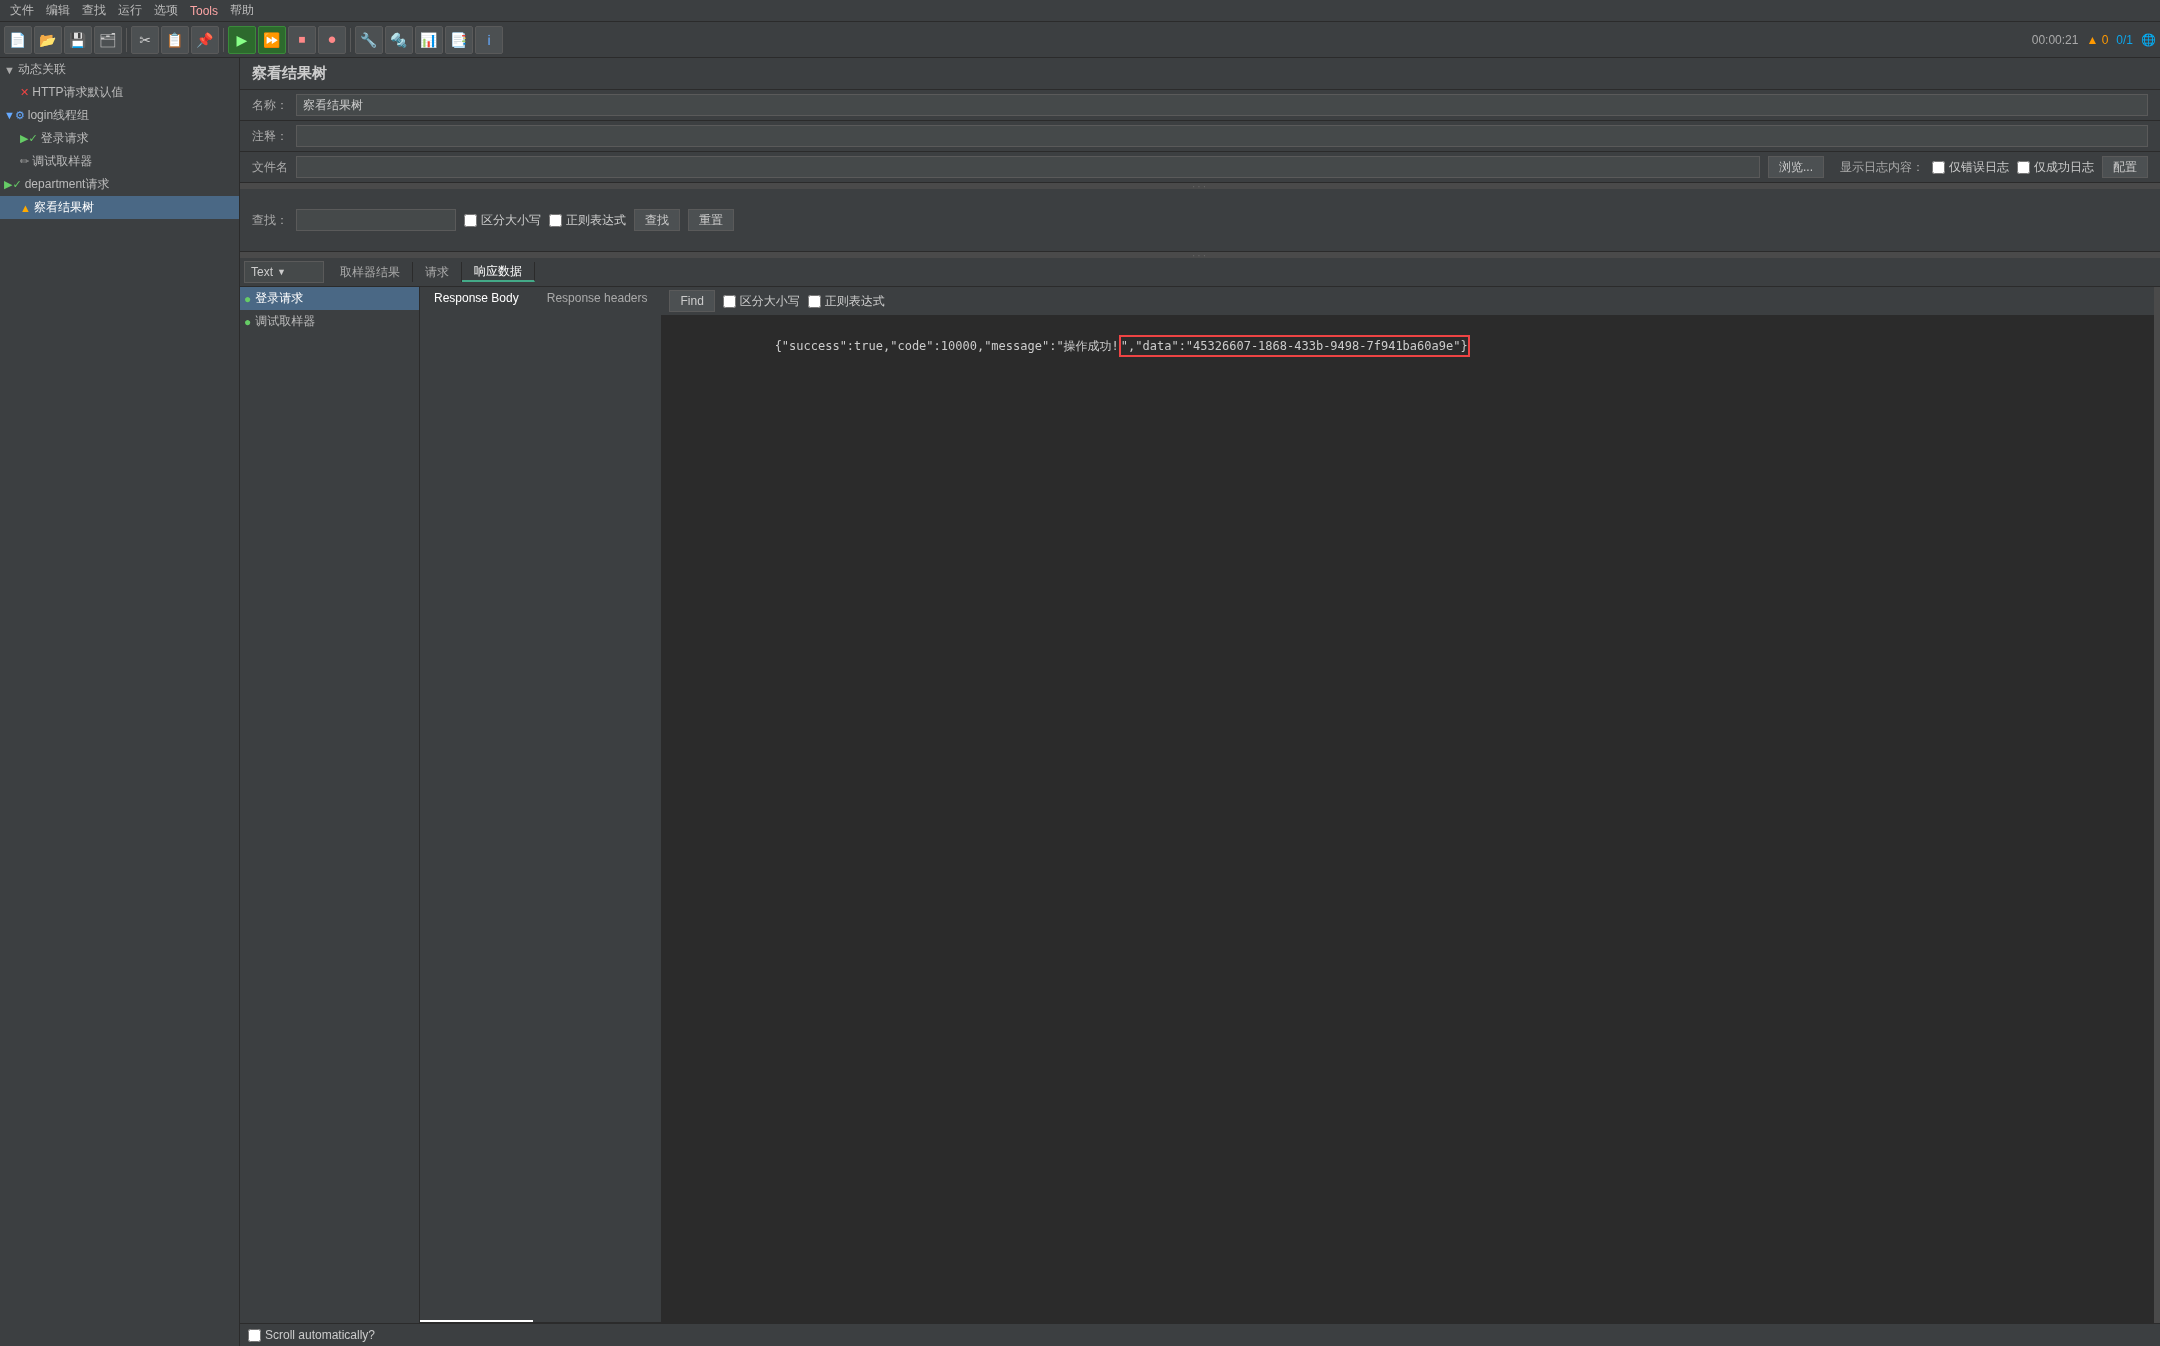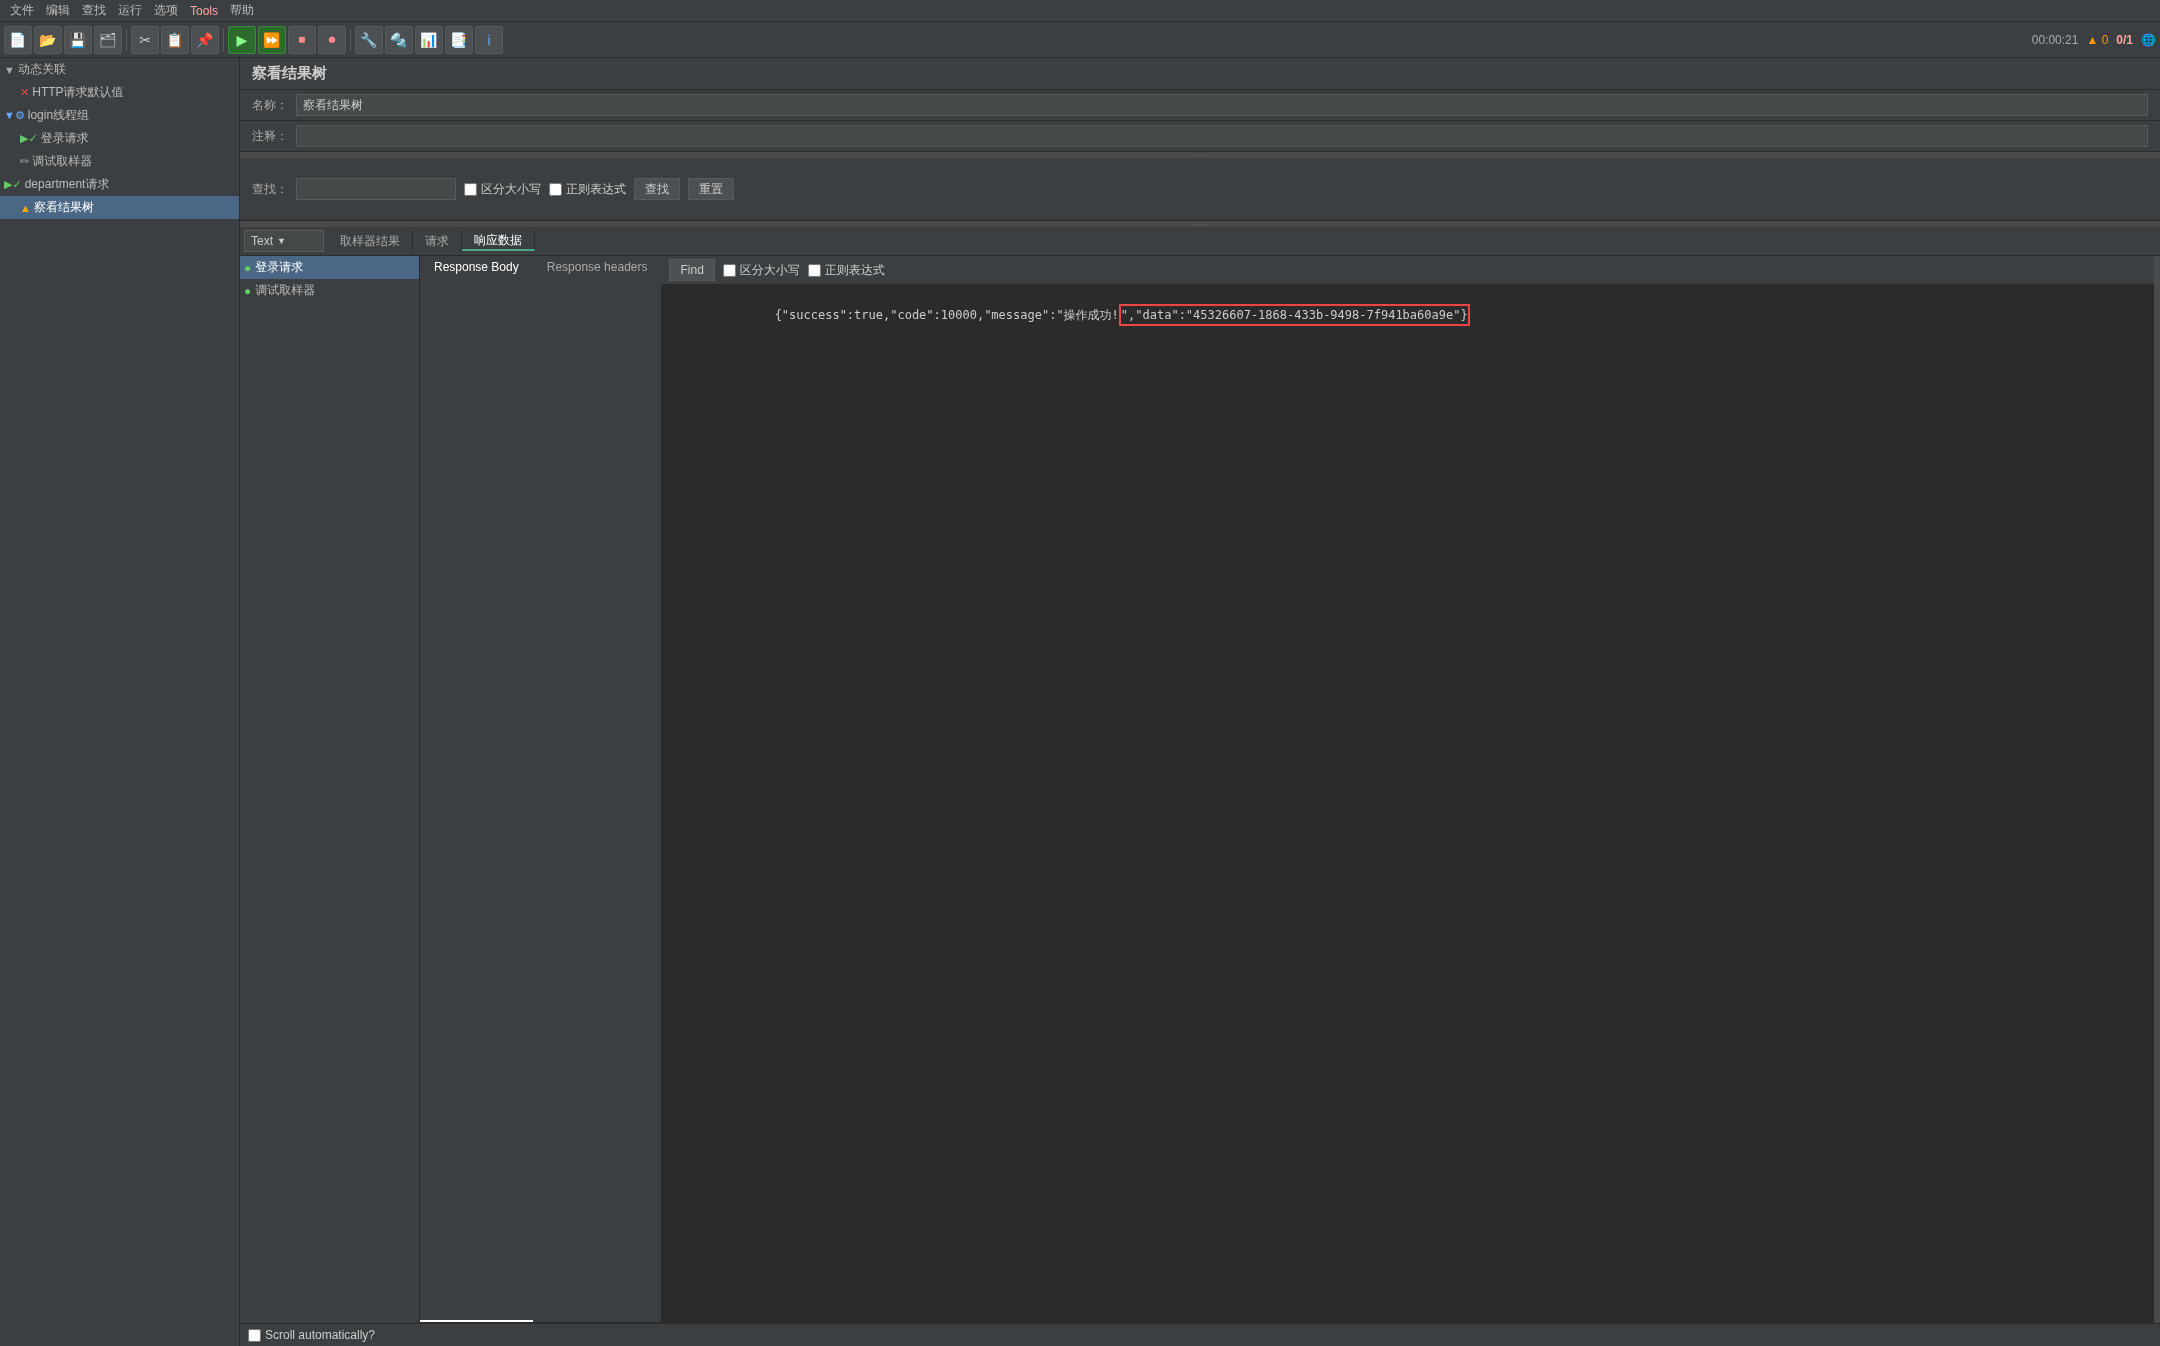--- a/index.html
+++ b/index.html
@@ -59,21 +59,21 @@
     .toolbar-sep { width: 1px; height: 24px; background: #5a5a5a; margin: 0 2px; }
     .toolbar-status {
       margin-left: auto;
       display: flex;
       align-items: center;
       gap: 8px;
       color: #aaa;
       font-size: 12px;
     }
     .toolbar-status .warn { color: #f90; }
-    .toolbar-status .ok { color: #fca5a5; font-weight: bold; }
+    .toolbar-status .ok { color: #0ea5e9; }
 
     
     .main-layout {
       display: flex;
       flex: 1;
       overflow: hidden;
     }
 
     
     .sidebar {
@@ -455,20 +455,35 @@
       <span class="form-label">名称：</span>
       <input class="form-input" value="察看结果树" style="">
     </div>
 
     <div class="form-row">
       <span class="form-label">注释：</span>
       <input class="form-input" value="" style="">
     </div>
 
 
+    <div class="filename-row">
+      <span class="form-label">文件名</span>
+      <input class="filename-input" value="" style="">
+      <button class="btn">浏览...</button>
+      <span style="margin-left:8px;color:#aaa;font-size:12px;">显示日志内容：</span>
+      <label class="checkbox-label">
+        <input type="checkbox" style="">
+        <span>仅错误日志</span>
+      </label>
+      <label class="checkbox-label">
+        <input type="checkbox" style="">
+        <span>仅成功日志</span>
+      </label>
+      <button class="btn">配置</button>
+    </div>
 
     <div class="resize-h"></div>
 
     <div class="search-row">
       <span class="search-label">查找：</span>
       <input class="search-input" value="" style="">
       <label class="checkbox-label">
         <input type="checkbox" style="">
         <span>区分大小写</span>
       </label>

